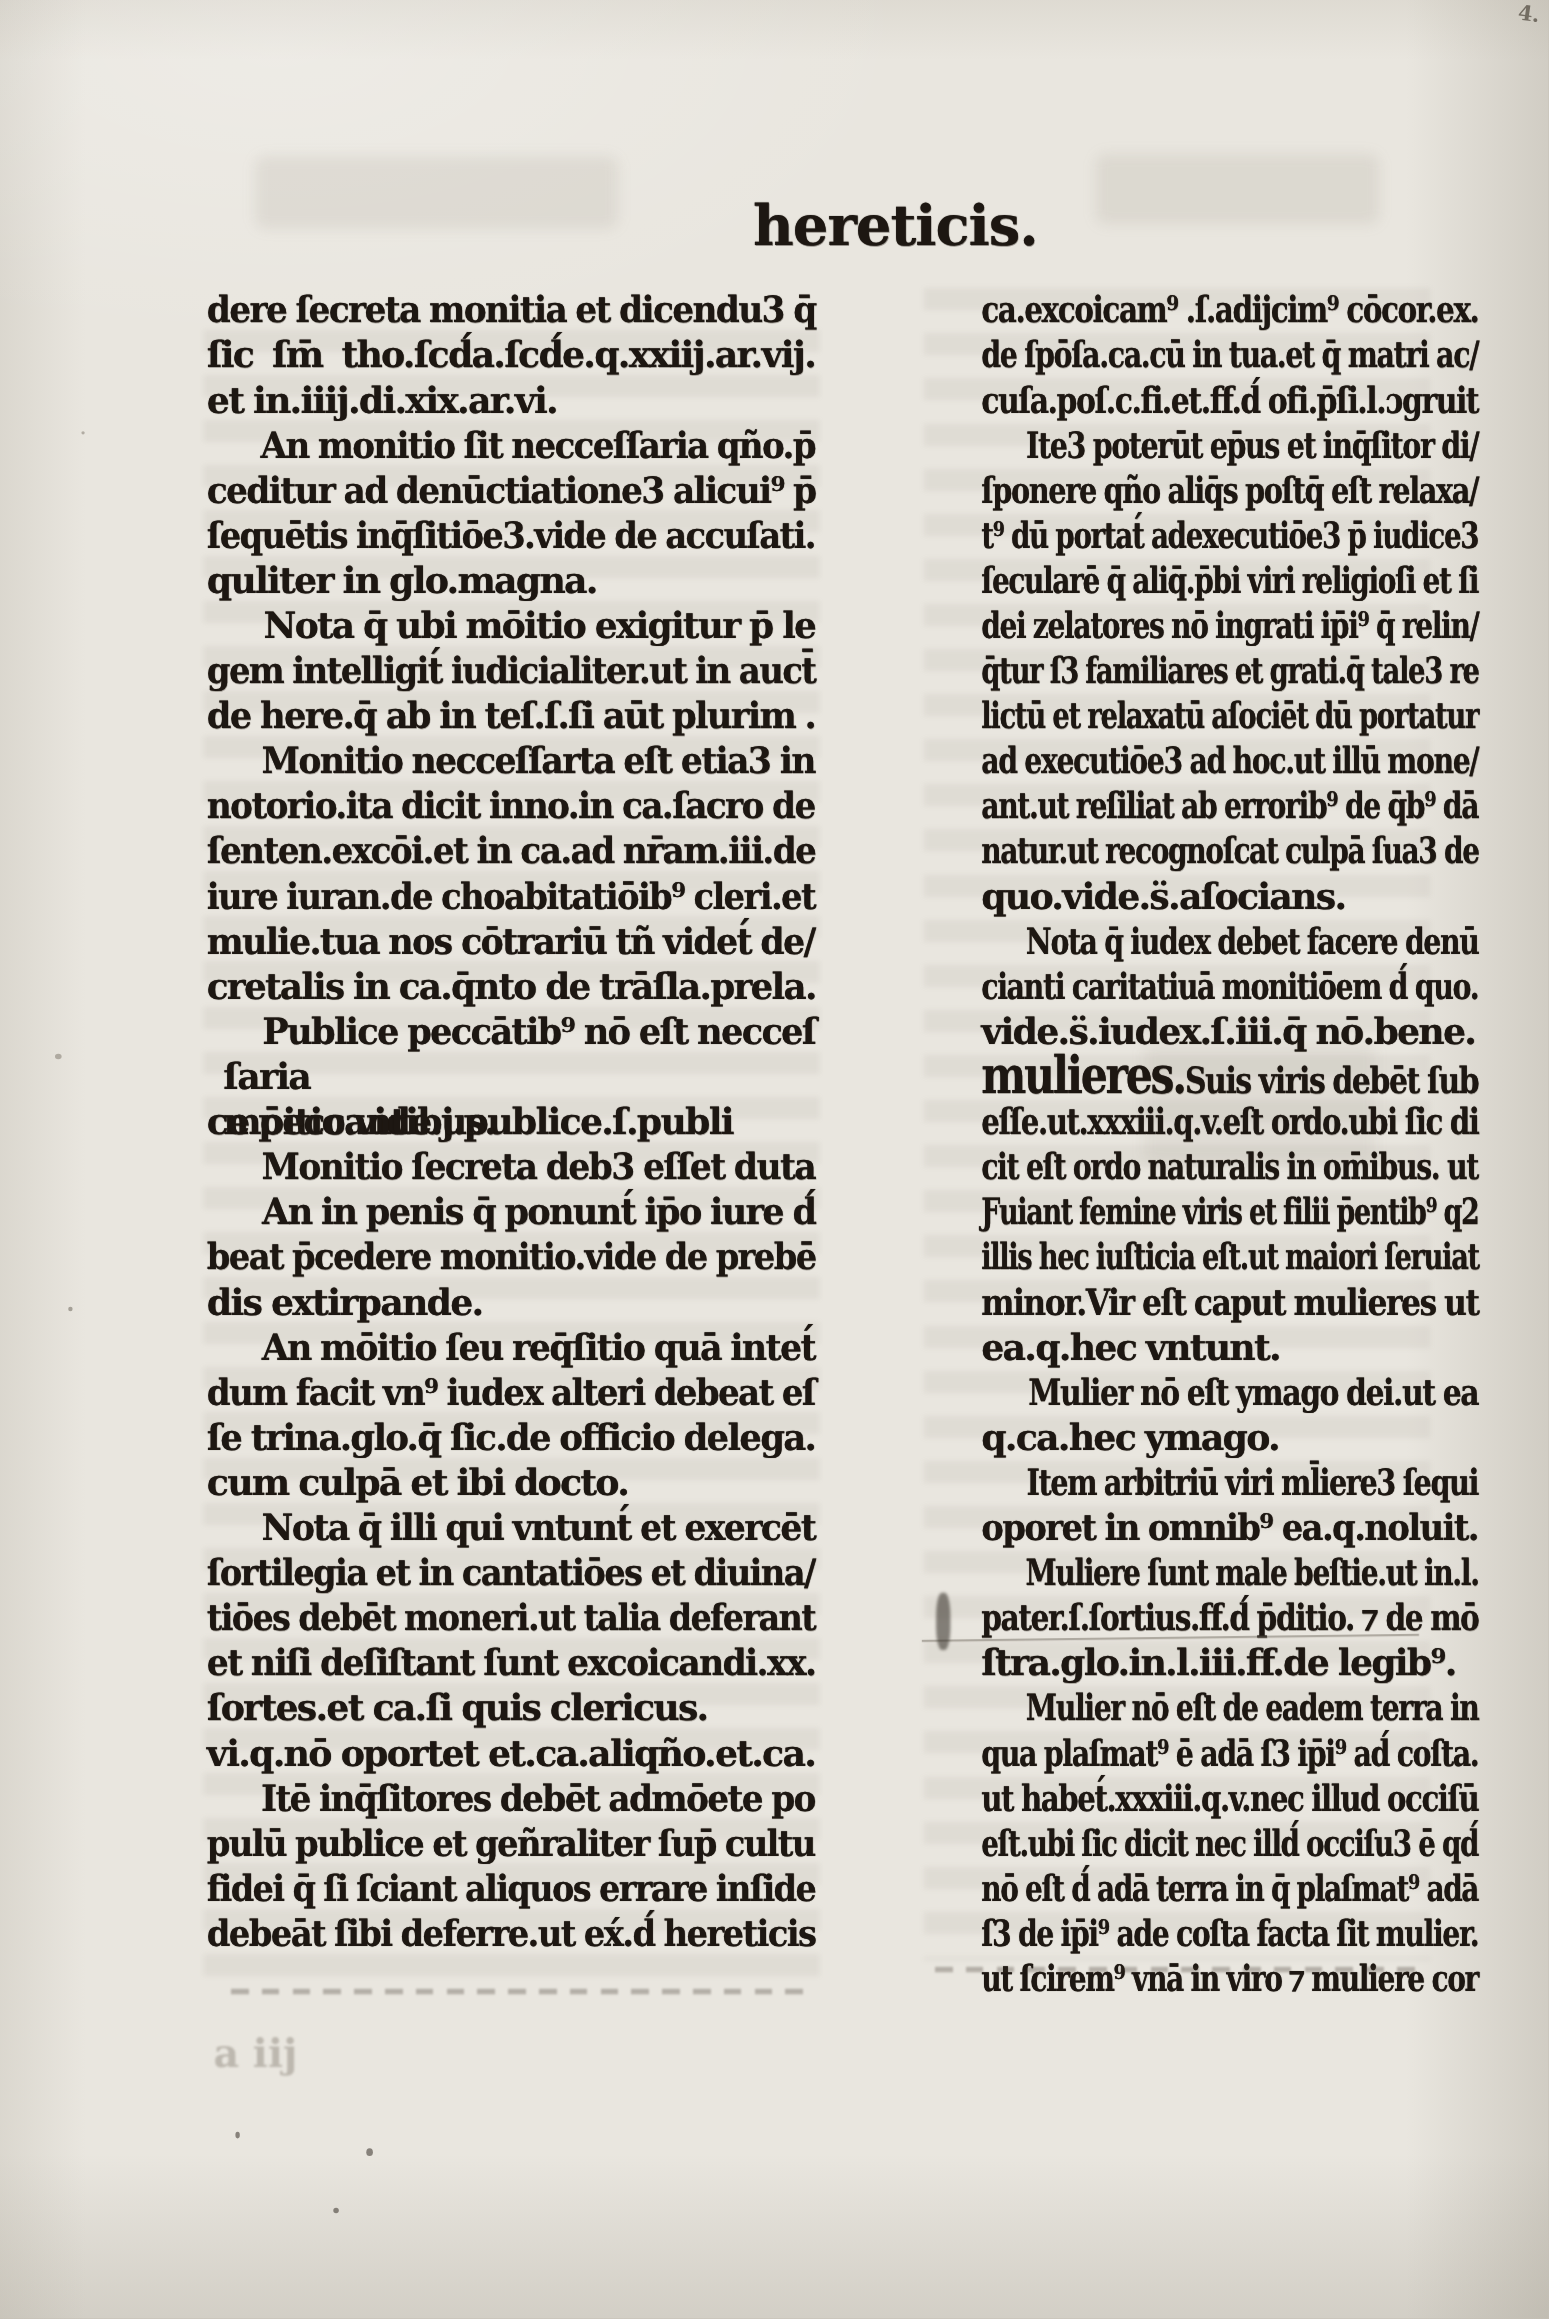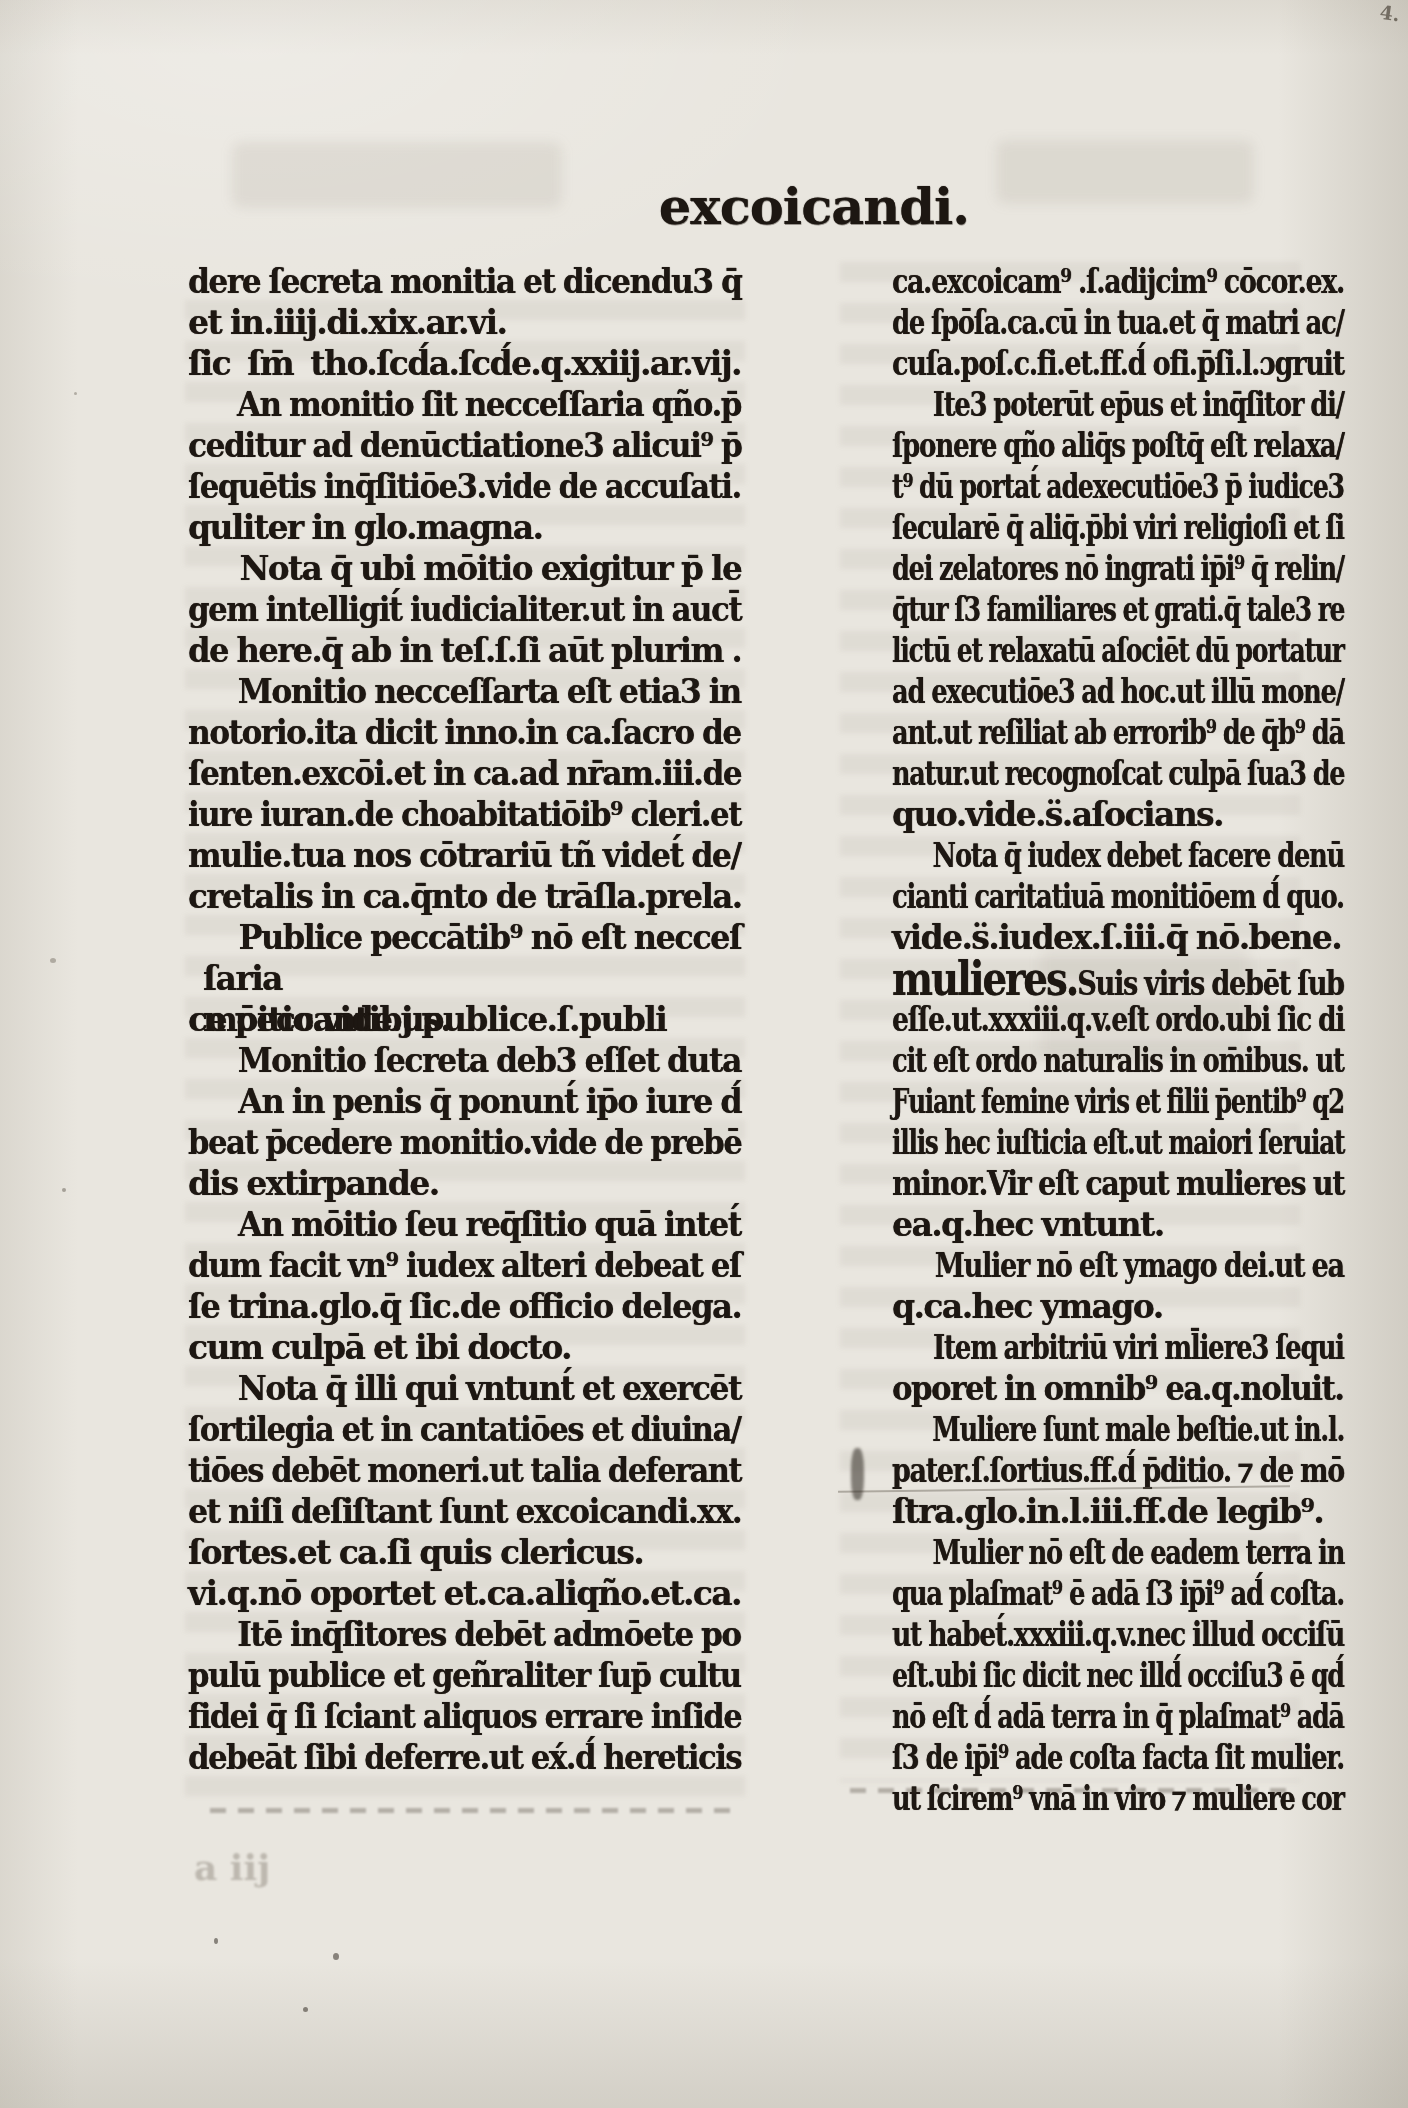--- a/index.html
+++ b/index.html
@@ -93,26 +93,26 @@
 <body>
 
 <div id="page">
 
   <div class="blob" style="left:232px;top:142px;width:330px;height:66px;"></div>
   <div class="blob" style="left:996px;top:140px;width:258px;height:64px;"></div>
   <div class="bleed" style="left:185px;top:300px;width:560px;height:1500px;"></div>
   <div class="bleed" style="left:840px;top:262px;width:460px;height:1520px;"></div>
   <div class="blob" style="left:1040px;top:948px;width:210px;height:110px;background:rgba(128,120,106,.09);"></div>
 
-  <div id="header">excoicandi.</div>
+  <div id="header">hereticis.</div>
 
   <div id="col-left" class="col">
       <div class="ln" style="transform: scaleX(0.948542); transform-origin: 0px 50%;">dere ſecreta monitia et dicendu3 q̄</div>
+      <div class="ln" style="white-space: normal;">ſic ſm̄ tho.ſcd́a.ſcd́e.q.xxiij.ar.vij.</div>
       <div class="ln end" style="white-space: normal;">et in.iiij.di.xix.ar.vi.</div>
-      <div class="ln" style="white-space: normal;">ſic ſm̄ tho.ſcd́a.ſcd́e.q.xxiij.ar.vij.</div>
       <div class="ln ind" style="transform: scaleX(0.940476); transform-origin: 0px 50%;">An monitio ſit necceſſaria qño.p̄</div>
       <div class="ln" style="transform: scaleX(0.948542); transform-origin: 0px 50%;">ceditur ad denūctiatione3 alicui⁹ p̄</div>
       <div class="ln" style="transform: scaleX(0.930976); transform-origin: 0px 50%;">ſequētis inq̄ſitiōe3.vide de accuſati.</div>
       <div class="ln end" style="white-space: normal;">quliter in glo.magna.</div>
       <div class="ln ind" style="transform: scaleX(0.991039); transform-origin: 0px 50%;">Nota q̄ ubi mōitio exigitur p̄ le</div>
       <div class="ln" style="transform: scaleX(0.935702); transform-origin: 0px 50%;">gem intelligit́ iudicialiter.ut in auct̄</div>
       <div class="ln end" style="transform: scaleX(0.973592); transform-origin: 0px 50%;">de here.q̄ ab in teſ.ſ.ſi aūt plurim .</div>
       <div class="ln ind" style="transform: scaleX(0.956747); transform-origin: 0px 50%;">Monitio necceſſarta eſt etia3 in</div>
       <div class="ln" style="transform: scaleX(0.946918); transform-origin: 0px 50%;">notorio.ita dicit inno.in ca.ſacro de</div>
       <div class="ln" style="transform: scaleX(0.946918); transform-origin: 0px 50%;">ſenten.excōi.et in ca.ad nr̄am.iii.de</div>

